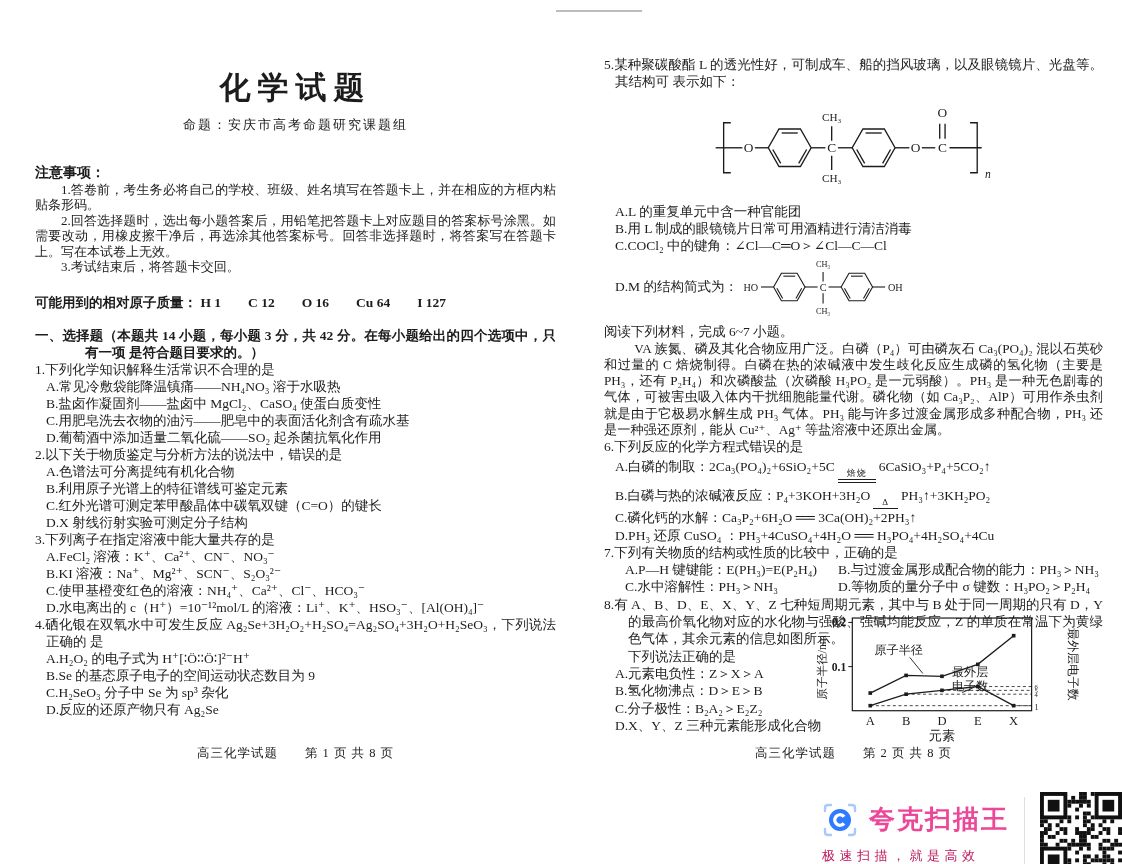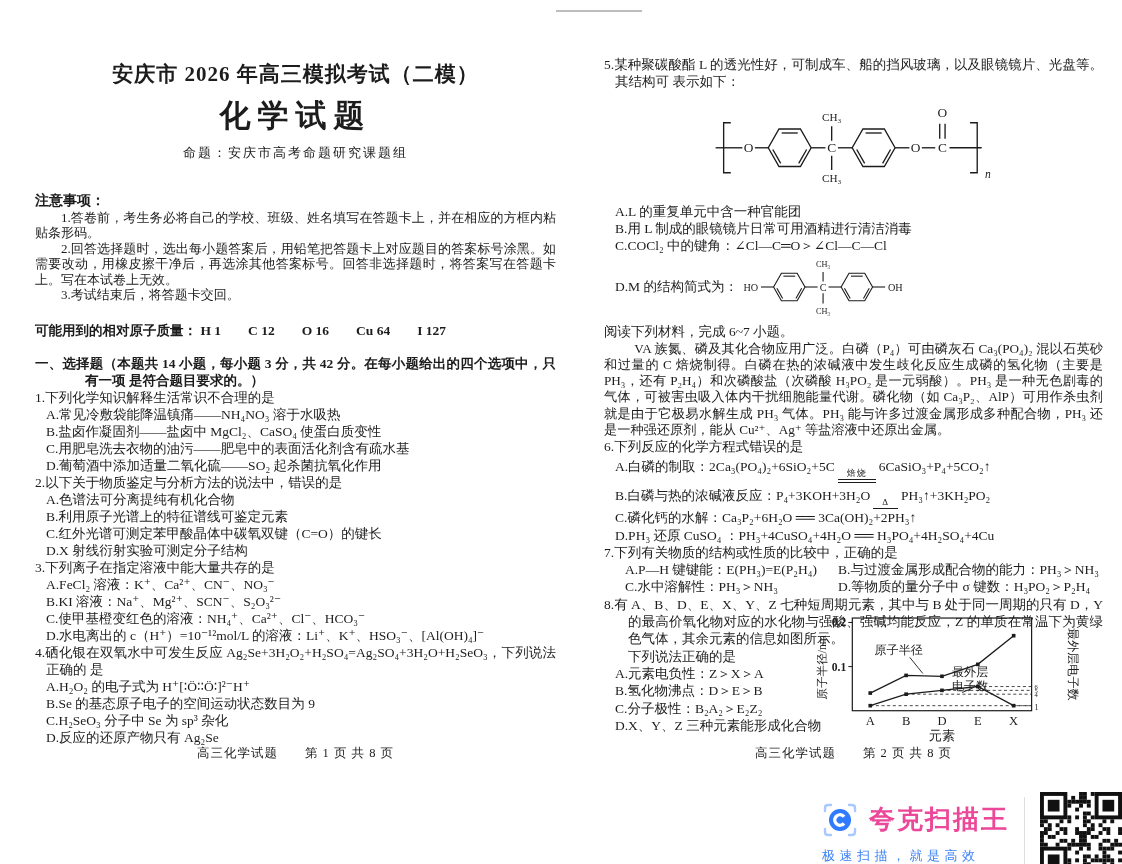--- a/index.html
+++ b/index.html
@@ -34,32 +34,31 @@
   #chartbox{position:absolute;left:208px;top:556px;width:270px;}
   .footer{position:absolute;top:745px;font-size:12.5px;letter-spacing:1px;text-align:center;}
   #f1{left:35px;width:521px;}
   #f2{left:604px;width:499px;}
   #topmark{position:absolute;left:556px;top:10px;width:86px;height:2px;background:#bdbdbd;}
   
   .wm{position:absolute;left:822px;top:792px;display:flex;align-items:center;
       font-family:"Liberation Sans","DejaVu Sans",sans-serif;}
   .brandrow{display:flex;align-items:center;gap:11px;}
   .brand{font-size:26px;font-weight:bold;color:#ec4899;letter-spacing:2px;}
-  .slogan{margin-top:9px;font-size:13px;color:#3b82f6;letter-spacing:4.5px;}
+  .slogan{margin-top:9px;font-size:13px;color:#be185d;letter-spacing:4.5px;}
   .wmdivider{width:1px;height:72px;background:#dedede;margin:0 15px;}
   #qr{width:82px;height:82px;display:block;}
 </style>
 </head>
 <body>
 
 <div class="page">
   <div id="topmark"></div>
 
   <div class="col" id="col1">
-    <p class="t1">安庆市 2026 年高三模拟考试（二模）</p>
     <p class="t2">化学试题</p>
     <p class="t3">命题：安庆市高考命题研究课题组</p>
 
     <p class="notice-title">注意事项：</p>
     <p class="notice">1.答卷前，考生务必将自己的学校、班级、姓名填写在答题卡上，并在相应的方框内粘贴条形码。</p>
     <p class="notice">2.回答选择题时，选出每小题答案后，用铅笔把答题卡上对应题目的答案标号涂黑。如需要改动，用橡皮擦干净后，再选涂其他答案标号。回答非选择题时，将答案写在答题卡上。写在本试卷上无效。</p>
     <p class="notice">3.考试结束后，将答题卡交回。</p>
 
     <p class="mass">可能用到的相对原子质量：  H 1　　C 12　　O 16　　Cu 64　　I 127</p>
 

